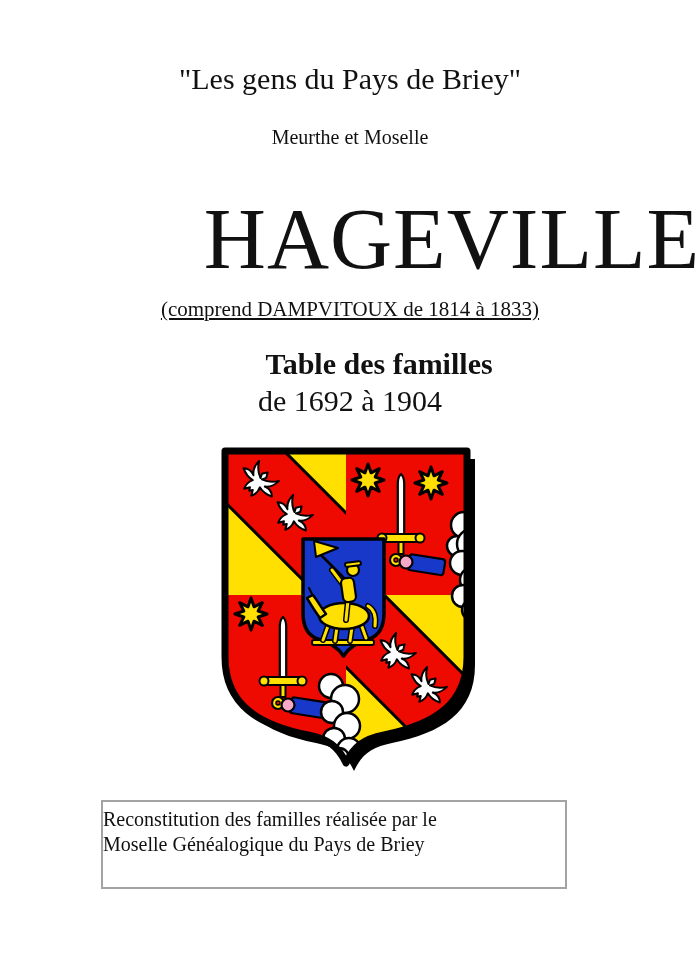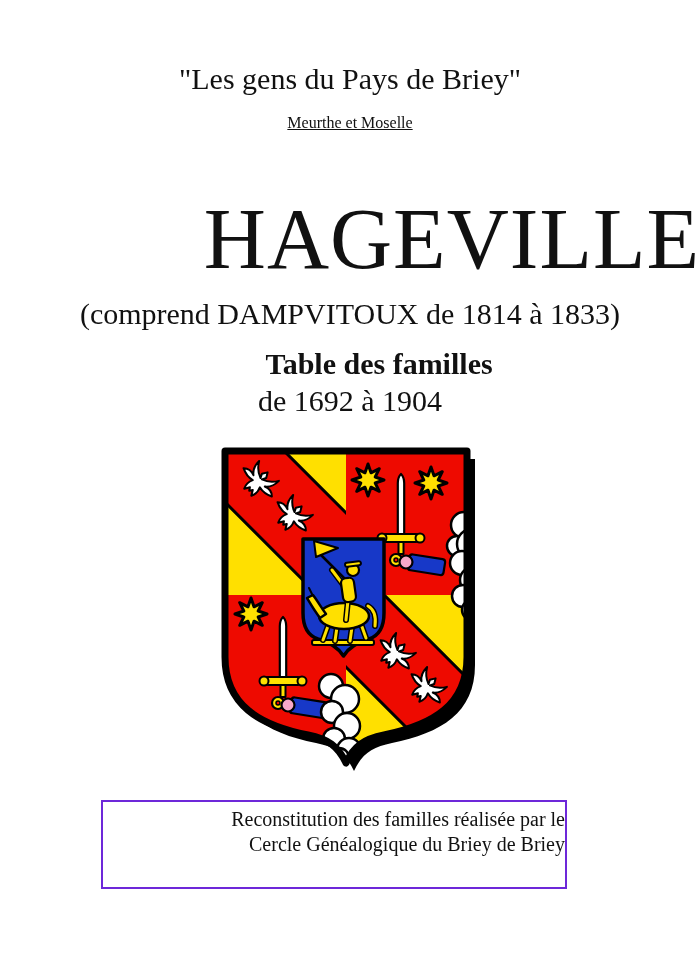--- a/index.html
+++ b/index.html
@@ -6,29 +6,29 @@
   .page{
     position:relative;
     width:700px;height:970px;
     background:#ffffff;
     font-family:"Liberation Serif","DejaVu Serif",serif;
     color:#111111;
     overflow:hidden;
   }
   .tblock{position:absolute;left:0;width:100%;text-align:center;line-height:1.15;}
   .series-title{top:62px;font-size:30px;}
-  .region{top:114px;font-size:16px;text-decoration:underline;}
+  .region{top:126px;font-size:20px;}
   .title{top:196px;font-size:86px;line-height:1;font-weight:normal;margin:0;letter-spacing:1px;text-align:right;}
-  .included{top:297px;font-size:30px;}
+  .included{top:297px;font-size:21px;text-decoration:underline;}
   .table-heading{top:347px;font-size:30px;font-weight:bold;margin-left:29px;}
   .date-range{top:384px;font-size:30px;}
   .arms{position:absolute;left:221px;top:447px;width:262px;height:334px;}
   .footer-box{
     position:absolute;left:101px;top:800px;width:462px;height:80px;
-    border:2px solid #6d28d9;text-align:right;font-size:20px;
+    border:2px solid #a3a3a3;text-align:left;font-size:20px;
     padding-top:5px;
   }
   .footer-box div{line-height:25px;white-space:pre-wrap;}
   
   .c-red{fill:#ee0a00;}
   .c-yel{fill:#ffe000;}
   .c-blu{fill:#1738c8;}
   .c-wht{fill:#ffffff;}
   .c-pnk{fill:#f7a8c8;}
   .outl{stroke:#000000;stroke-linejoin:round;stroke-linecap:round;}
@@ -164,16 +164,16 @@
           <rect class="c-yel outl" stroke-width="2" x="41" y="22" width="16" height="4" rx="2" transform="rotate(-8 49 24)"></rect>
         </g>
       </g>
 
       <use href="#shield" fill="none" stroke="#000000" stroke-width="7" stroke-linejoin="round"></use>
     </svg>
   </div>
 
   <div class="footer-box">
     <div>Reconstitution des familles réalisée par le</div>
-    <div>Cercle Généalogique du Briey de Briey</div>
+    <div>Moselle Généalogique du Pays de Briey</div>
   </div>
 
 </div>
 
 </body></html>

